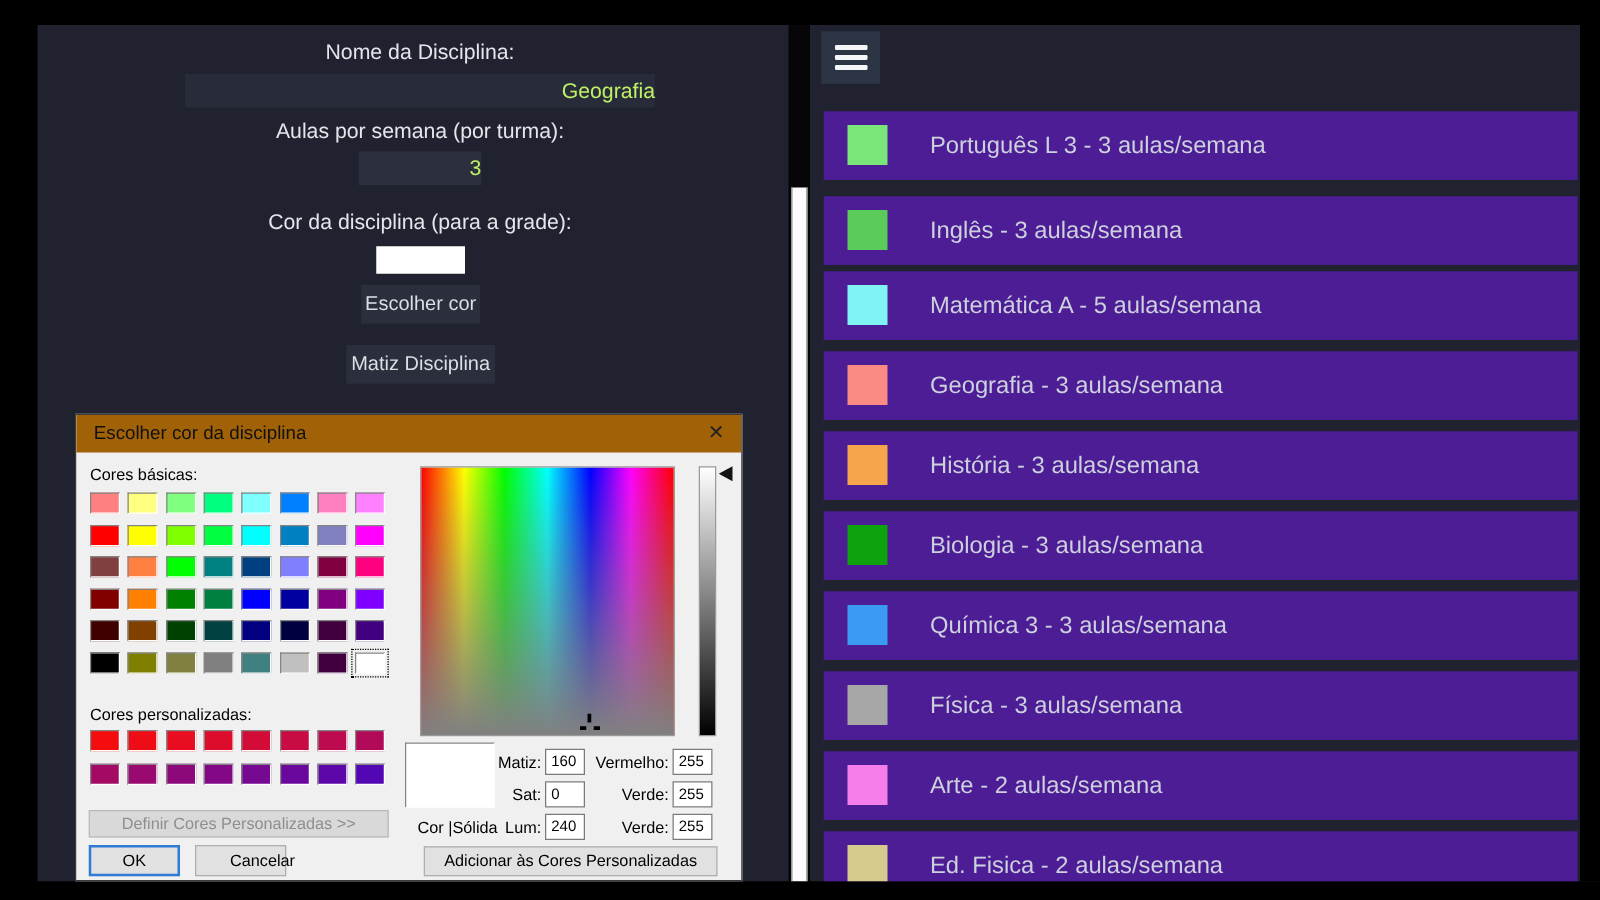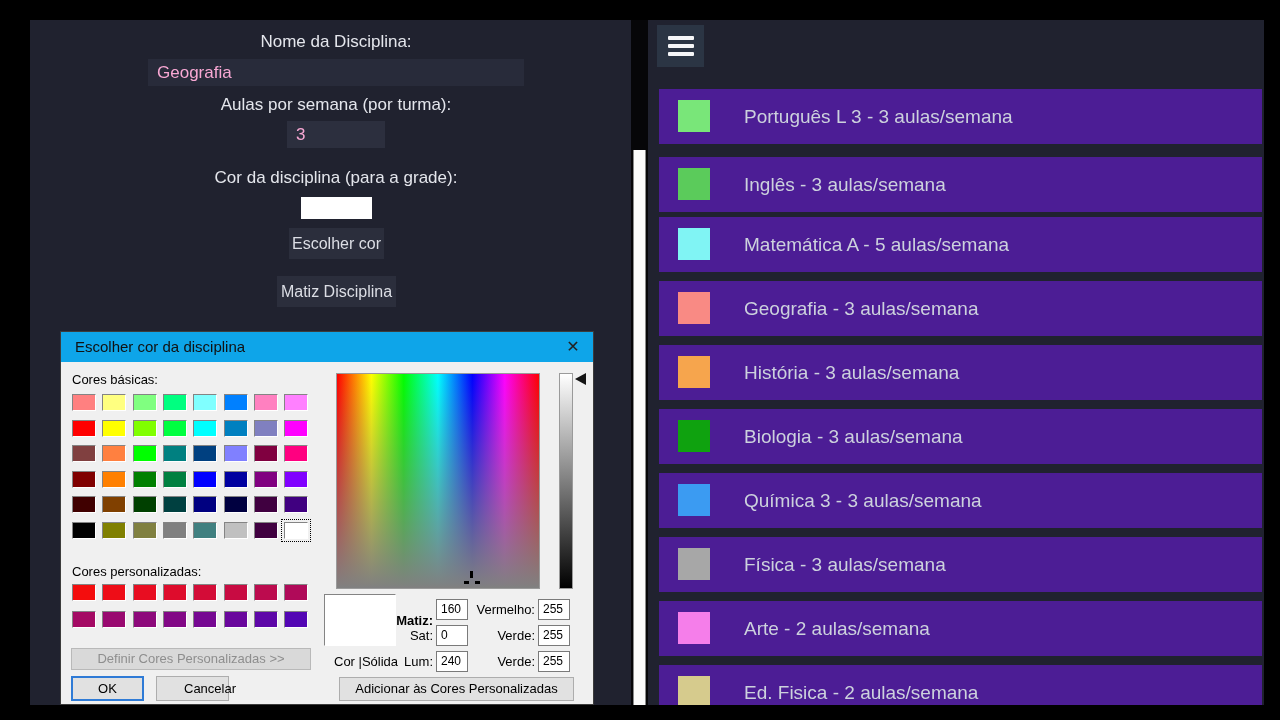--- a/index.html
+++ b/index.html
@@ -3,42 +3,42 @@
 <meta charset="utf-8">
 <style>
   * { margin:0; padding:0; box-sizing:border-box; }
   html,body { width:1280px; height:720px; background:#000; overflow:hidden;
               font-family:"Liberation Sans", sans-serif; }
   .abs { position:absolute; }
 
   
   #left-panel { left:30px; top:20px; width:601px; height:685px; background:#20222f; overflow:hidden; }
   .form-label { left:106px; width:400px; text-align:center; color:#e4e6ec; font-size:17px; }
-  .form-input { background:#282b3a; color:#f9a8d4; font-size:17px; line-height:27px; padding-left:9px; }
+  .form-input { background:#282b3a; color:#bef264; font-size:17px; line-height:27px; padding-left:9px;text-align:right; }
   .form-btn   { background:#2b2e3c; color:#dcdee5; font-size:16px; text-align:center; cursor:default; }
 
   
   #divider { left:631px; top:20px; width:17px; height:685px; background:#060608; }
   #divider-thumb { position:absolute; left:2px; top:130px; width:13px; height:555px;
                    background:#fbfbfb; border-left:1px solid #8a8a8a; border-right:1px solid #8a8a8a; }
 
   
   #right-panel { left:648px; top:20px; width:632px; height:685px; background:#20222f; overflow:hidden; }
   #menu-btn { left:9px; top:5px; width:47px; height:42px; background:#2b3544;
               display:flex; flex-direction:column; justify-content:center; align-items:center; gap:4px; }
   #menu-btn .bar { width:26px; height:4px; background:#f5f6f8; border-radius:1px; }
   .srow { position:absolute; left:11px; width:603px; height:55px; background:#4c1d95; }
   .srow .sw { position:absolute; left:19px; top:11px; width:32px; height:32px; }
   .srow .slabel { position:absolute; left:85px; top:0; line-height:55px; font-size:19px; color:#ccd1dd; }
   #right-black-edge { left:616px; top:0; width:16px; height:685px; background:#000; }
 
   
   #dialog { left:60px; top:331px; width:534px; height:374px; background:#f0f0f0;
             border:1px solid #3c3c3c; overflow:hidden; }
-  #dialog-titlebar { left:0; top:0; width:100%; height:30px; background:#0ea5e9; }
+  #dialog-titlebar { left:0; top:0; width:100%; height:30px; background:#a16207; }
   #dialog-title { position:absolute; left:14px; top:0; line-height:30px; font-size:15px; color:#111; }
   #dialog-close { position:absolute; right:4px; top:0; width:32px; height:30px; text-align:center;
                   line-height:30px; font-size:16px; color:#222; }
   #dialog-body { left:0; top:30px; width:100%; height:344px; font-size:13px; color:#000; }
   .dlg-label { position:absolute; font-size:13px; color:#000; }
   .psw { position:absolute; width:24px; height:17px;
          border:1px solid; border-color:#848484 #ffffff #ffffff #848484; }
   .psw.sel { outline:1px dotted #000; outline-offset:2px; }
   .win-btn { position:absolute; background:#e1e1e1; border:1px solid #adadad; font-size:13px;
              color:#000; text-align:center; }
@@ -223,21 +223,21 @@
       <div class="v"></div>
       <div class="hl"></div>
       <div class="hr"></div>
     </div>
     <div id="lum-bar" class="abs"></div>
     <div id="lum-arrow" class="abs"></div>
 
     <div id="preview-box" class="abs" style="background: rgb(255, 255, 255);"></div>
     <div class="dlg-label" style="left:273px; top:292px;">Cor |Sólida</div>
 
-    <div class="num-label" style="left:292px; top:248px;font-weight:bold;">Matiz:</div>
+    <div class="num-label" style="left:292px; top:237px;">Matiz:</div>
     <div class="num-box" style="left:375px; top:237px;">160</div>
     <div class="num-label" style="left:292px; top:263px;">Sat:</div>
     <div class="num-box" style="left:375px; top:263px;">0</div>
     <div class="num-label" style="left:292px; top:289px;">Lum:</div>
     <div class="num-box" style="left:375px; top:289px;">240</div>
 
     <div class="num-label" style="left:394px; top:237px;">Vermelho:</div>
     <div class="num-box" style="left:477px; top:237px;">255</div>
     <div class="num-label" style="left:394px; top:263px;">Verde:</div>
     <div class="num-box" style="left:477px; top:263px;">255</div>

